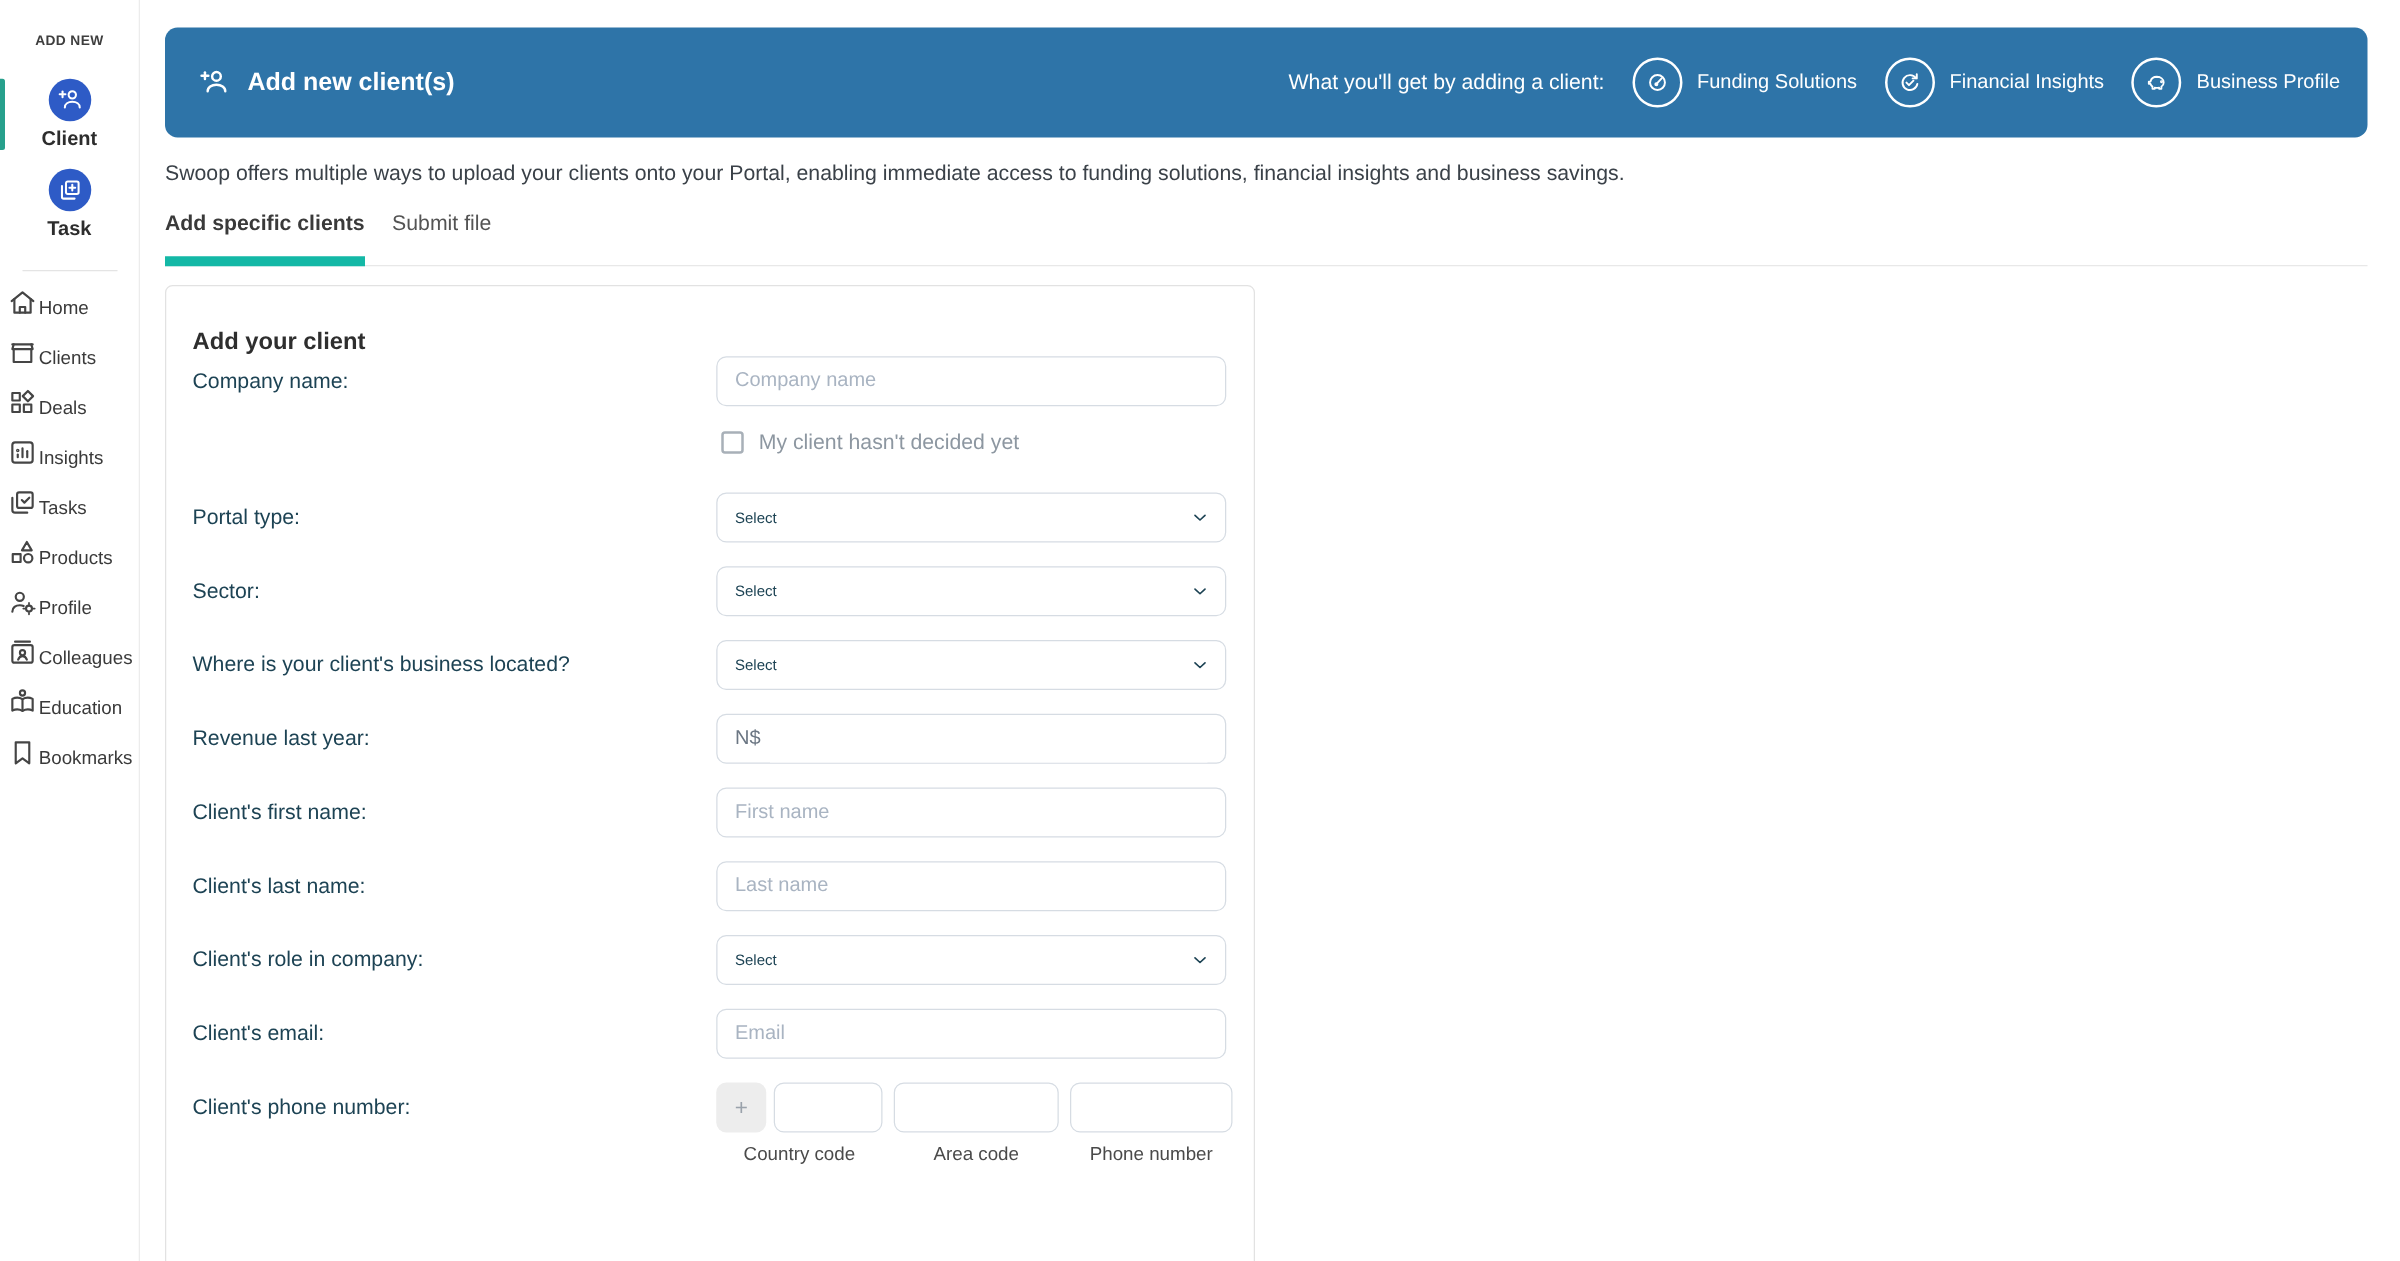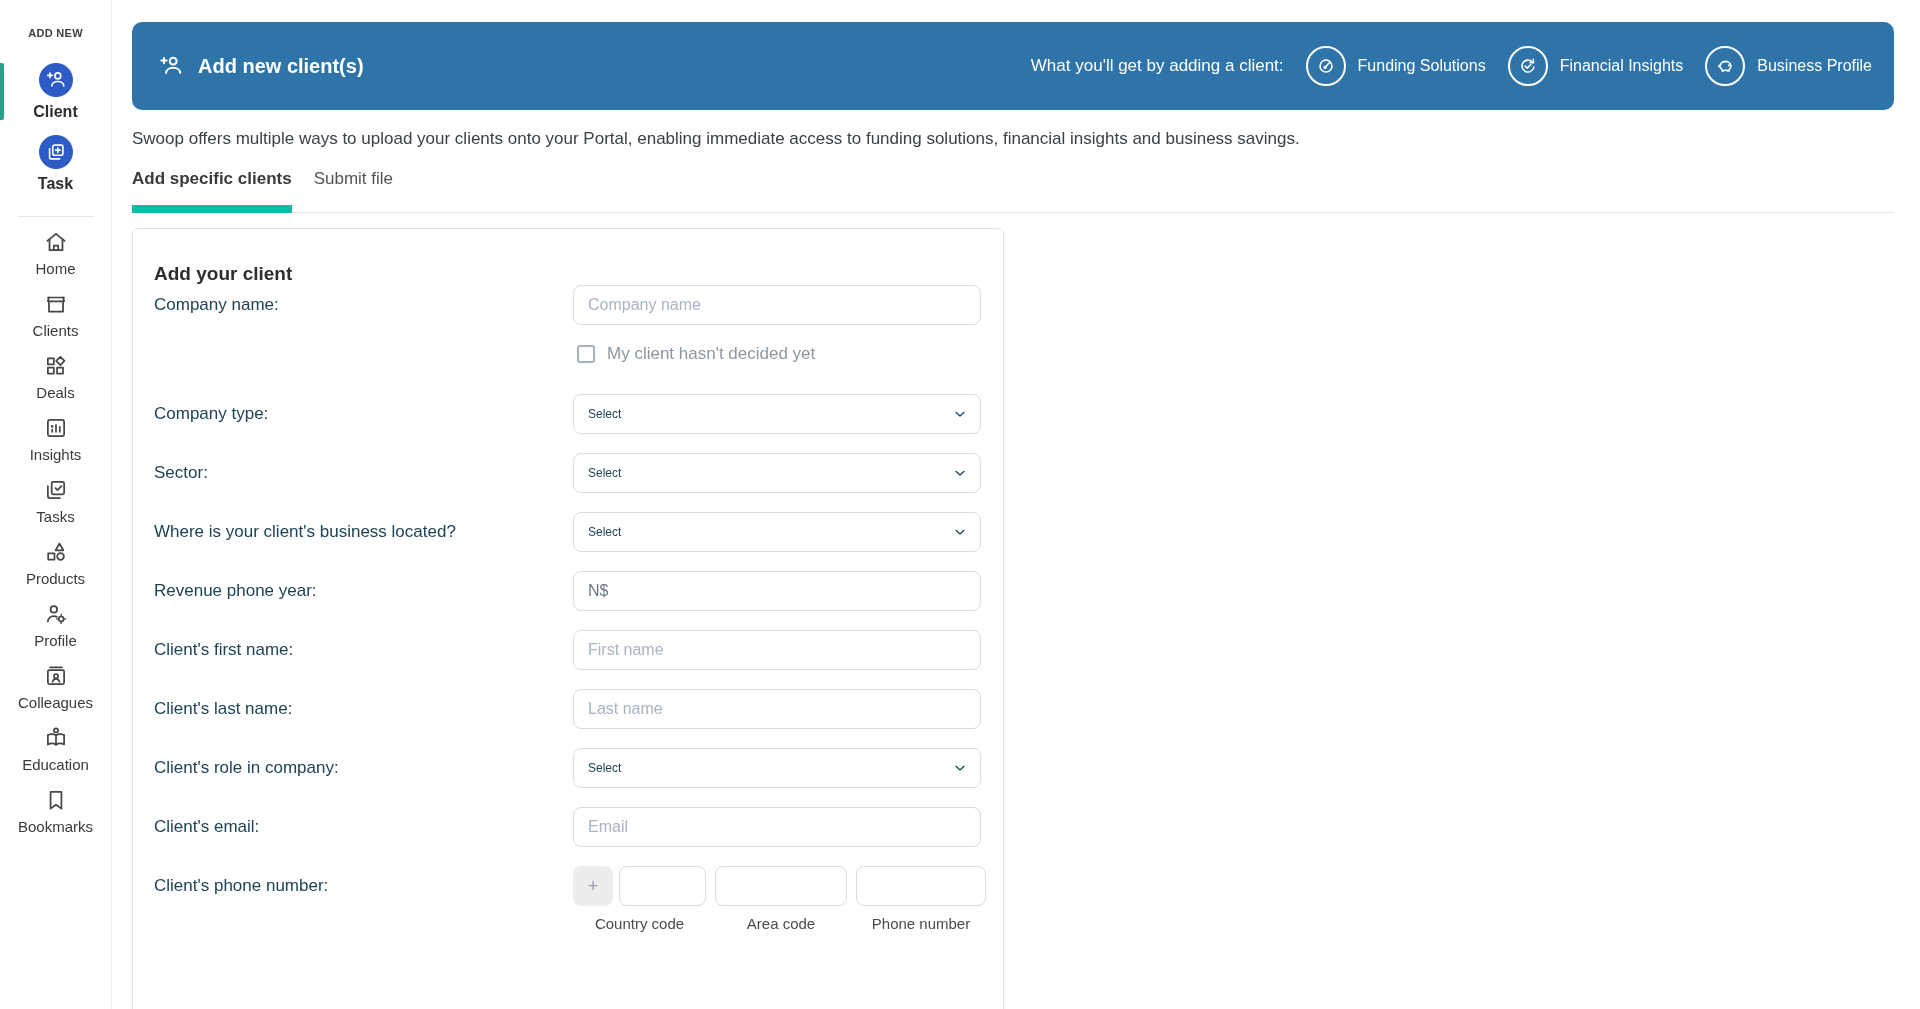--- a/index.html
+++ b/index.html
@@ -9,21 +9,21 @@
   .sidebar{position:absolute;left:0;top:0;width:112px;height:100%;background:#fff;
     border-right:1px solid #ececec;display:flex;flex-direction:column;align-items:center;padding-top:27px;}
   .add-new{font-size:11px;font-weight:bold;color:#3e3e3e;letter-spacing:.3px;}
   .qa{position:relative;width:100%;display:flex;flex-direction:column;align-items:center;margin-top:24px;}
   .qa.task{margin-top:14px;}
   .qa .circle{width:34px;height:34px;border-radius:50%;background:#2e5bc6;display:flex;align-items:center;justify-content:center;cursor:pointer;}
   .qa .qlabel{margin-top:6px;font-size:16px;font-weight:bold;color:#2d2d2d;}
   .active-bar{position:absolute;left:0;top:0;width:4px;height:57px;background:#27a08c;border-radius:0 2px 2px 0;}
   .divider{width:76px;border:none;border-top:1px solid #e4e4e4;margin:23px auto 0;}
   .nav{display:flex;flex-direction:column;gap:14px;margin-top:12px;}
-  .nav-item{display:flex;flex-direction:column;align-items:center;cursor:pointer;}
+  .nav-item{display:flex;align-items:flex-end;cursor:pointer;}
   .nav-item svg{width:26px;height:26px;}
   .nav-item .nlabel{margin-top:5px;font-size:15px;color:#3a3a3a;}
 
   
   .main{position:absolute;left:108px;top:0;right:0;bottom:0;overflow:hidden;}
   .content{padding:22px 26px 0 24px;}
 
   .banner{height:88px;border-radius:10px;background:#2e74a8;display:flex;align-items:center;
     padding:0 22px 0 26px;color:#fff;}
   .banner-title{display:flex;align-items:center;gap:14px;font-size:20px;font-weight:bold;}
@@ -262,21 +262,21 @@
       <label class="flabel">Company name:</label>
       <input class="tinput" type="text" placeholder="Company name" style="">
     </div>
 
     <div class="cbrow">
       <span class="cb"></span>
       <span class="cbl">My client hasn't decided yet</span>
     </div>
 
     <div class="frow">
-      <label class="flabel">Company type:</label>
+      <label class="flabel">Portal type:</label>
       <div class="selectbox">
         <span class="sval">Select</span>
         <svg viewBox="0 0 24 24" width="16" height="16" fill="none" stroke="#1d4354" stroke-width="2" stroke-linecap="round" stroke-linejoin="round">
               <path d="M6 9.5 12 15l6-5.5"></path>
             </svg>
       </div>
     </div>
 
     <div class="frow">
       <label class="flabel">Sector:</label>
@@ -292,21 +292,21 @@
       <label class="flabel">Where is your client's business located?</label>
       <div class="selectbox">
         <span class="sval">Select</span>
         <svg viewBox="0 0 24 24" width="16" height="16" fill="none" stroke="#1d4354" stroke-width="2" stroke-linecap="round" stroke-linejoin="round">
               <path d="M6 9.5 12 15l6-5.5"></path>
             </svg>
       </div>
     </div>
 
     <div class="frow">
-      <label class="flabel">Revenue phone year:</label>
+      <label class="flabel">Revenue last year:</label>
       <div class="prefix-field">
         <span class="prefix">N$</span>
         <input type="text" style="">
       </div>
     </div>
 
     <div class="frow">
       <label class="flabel">Client's first name:</label>
       <input class="tinput" type="text" placeholder="First name" style="">
     </div>

